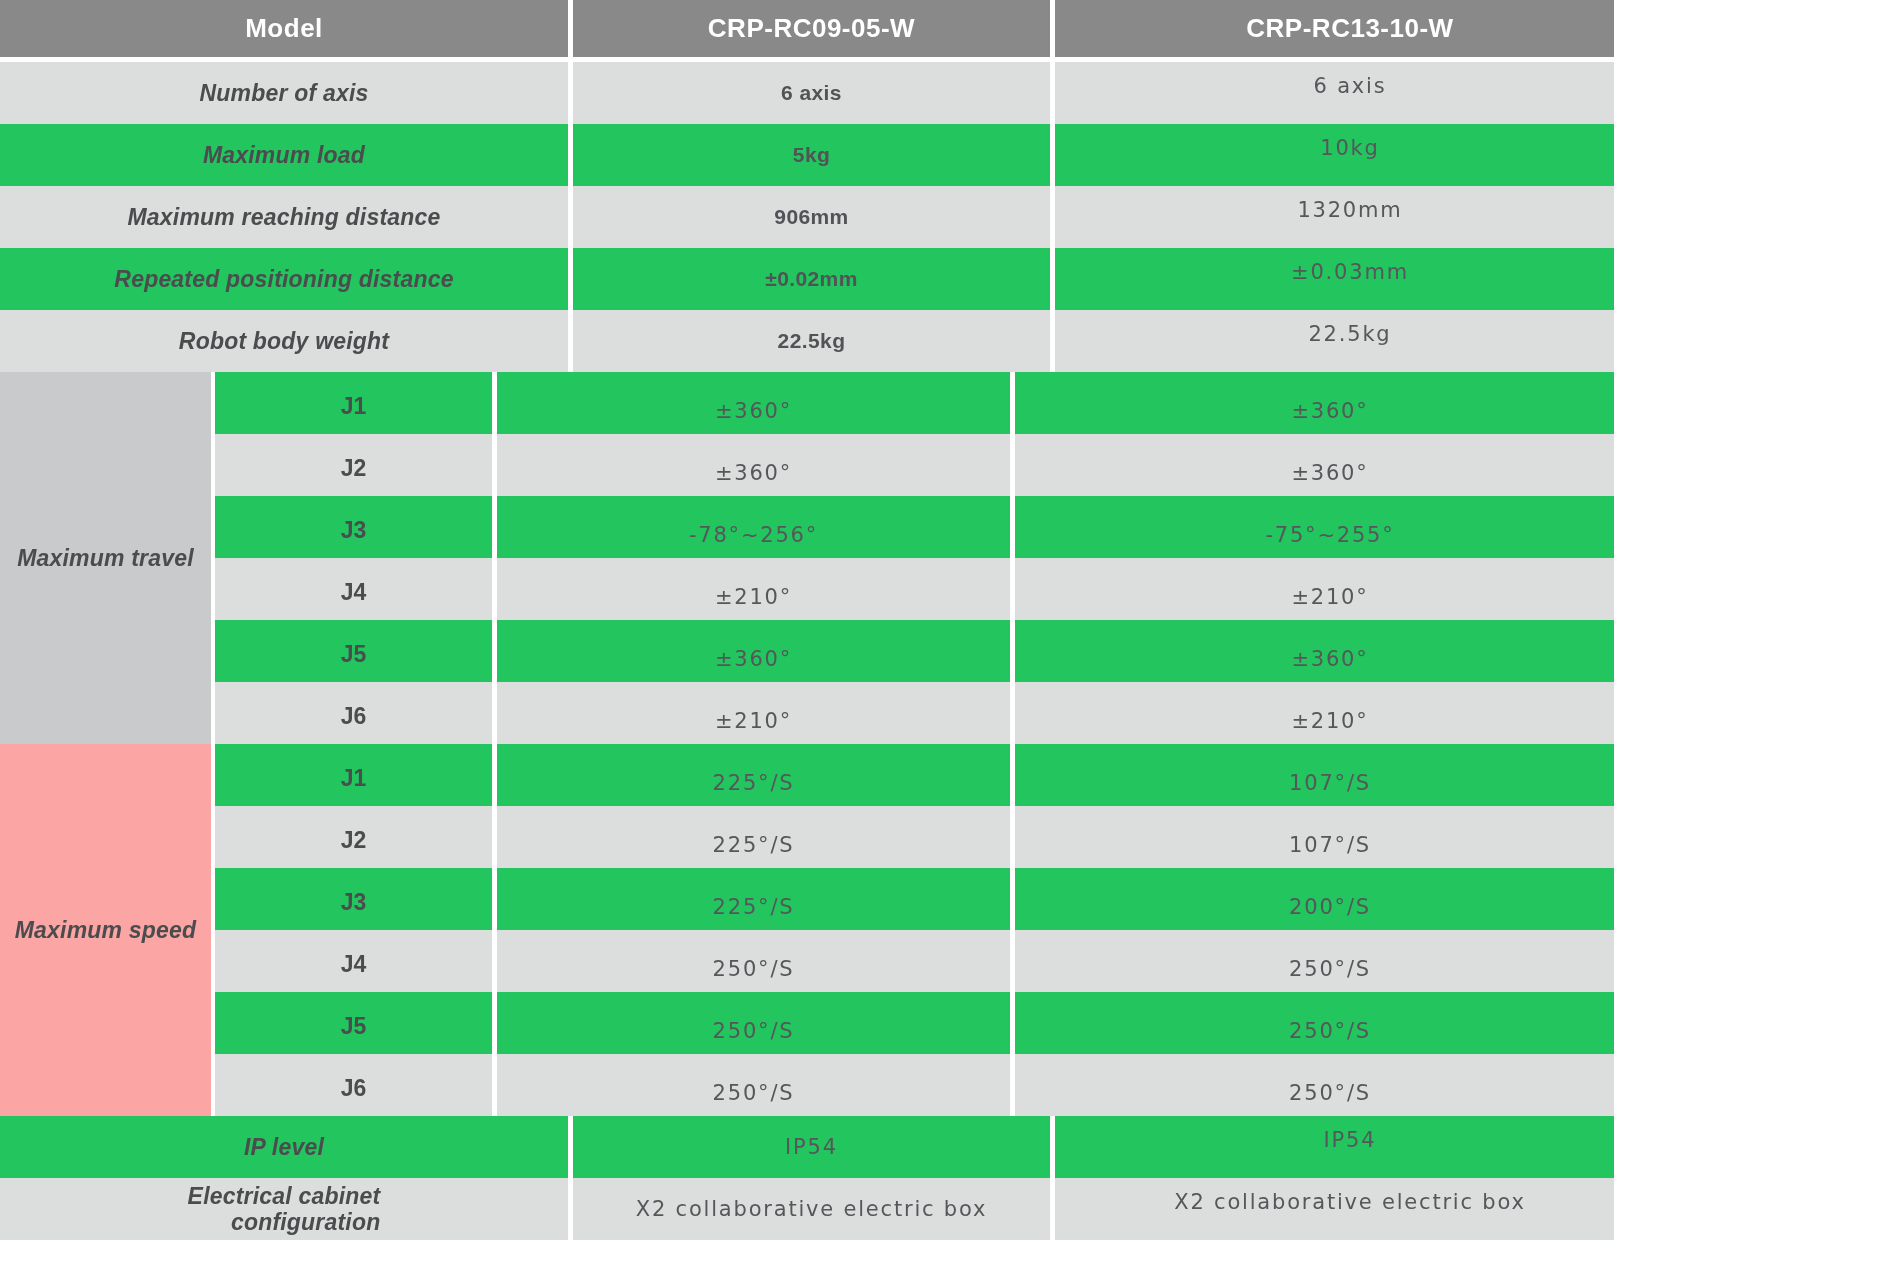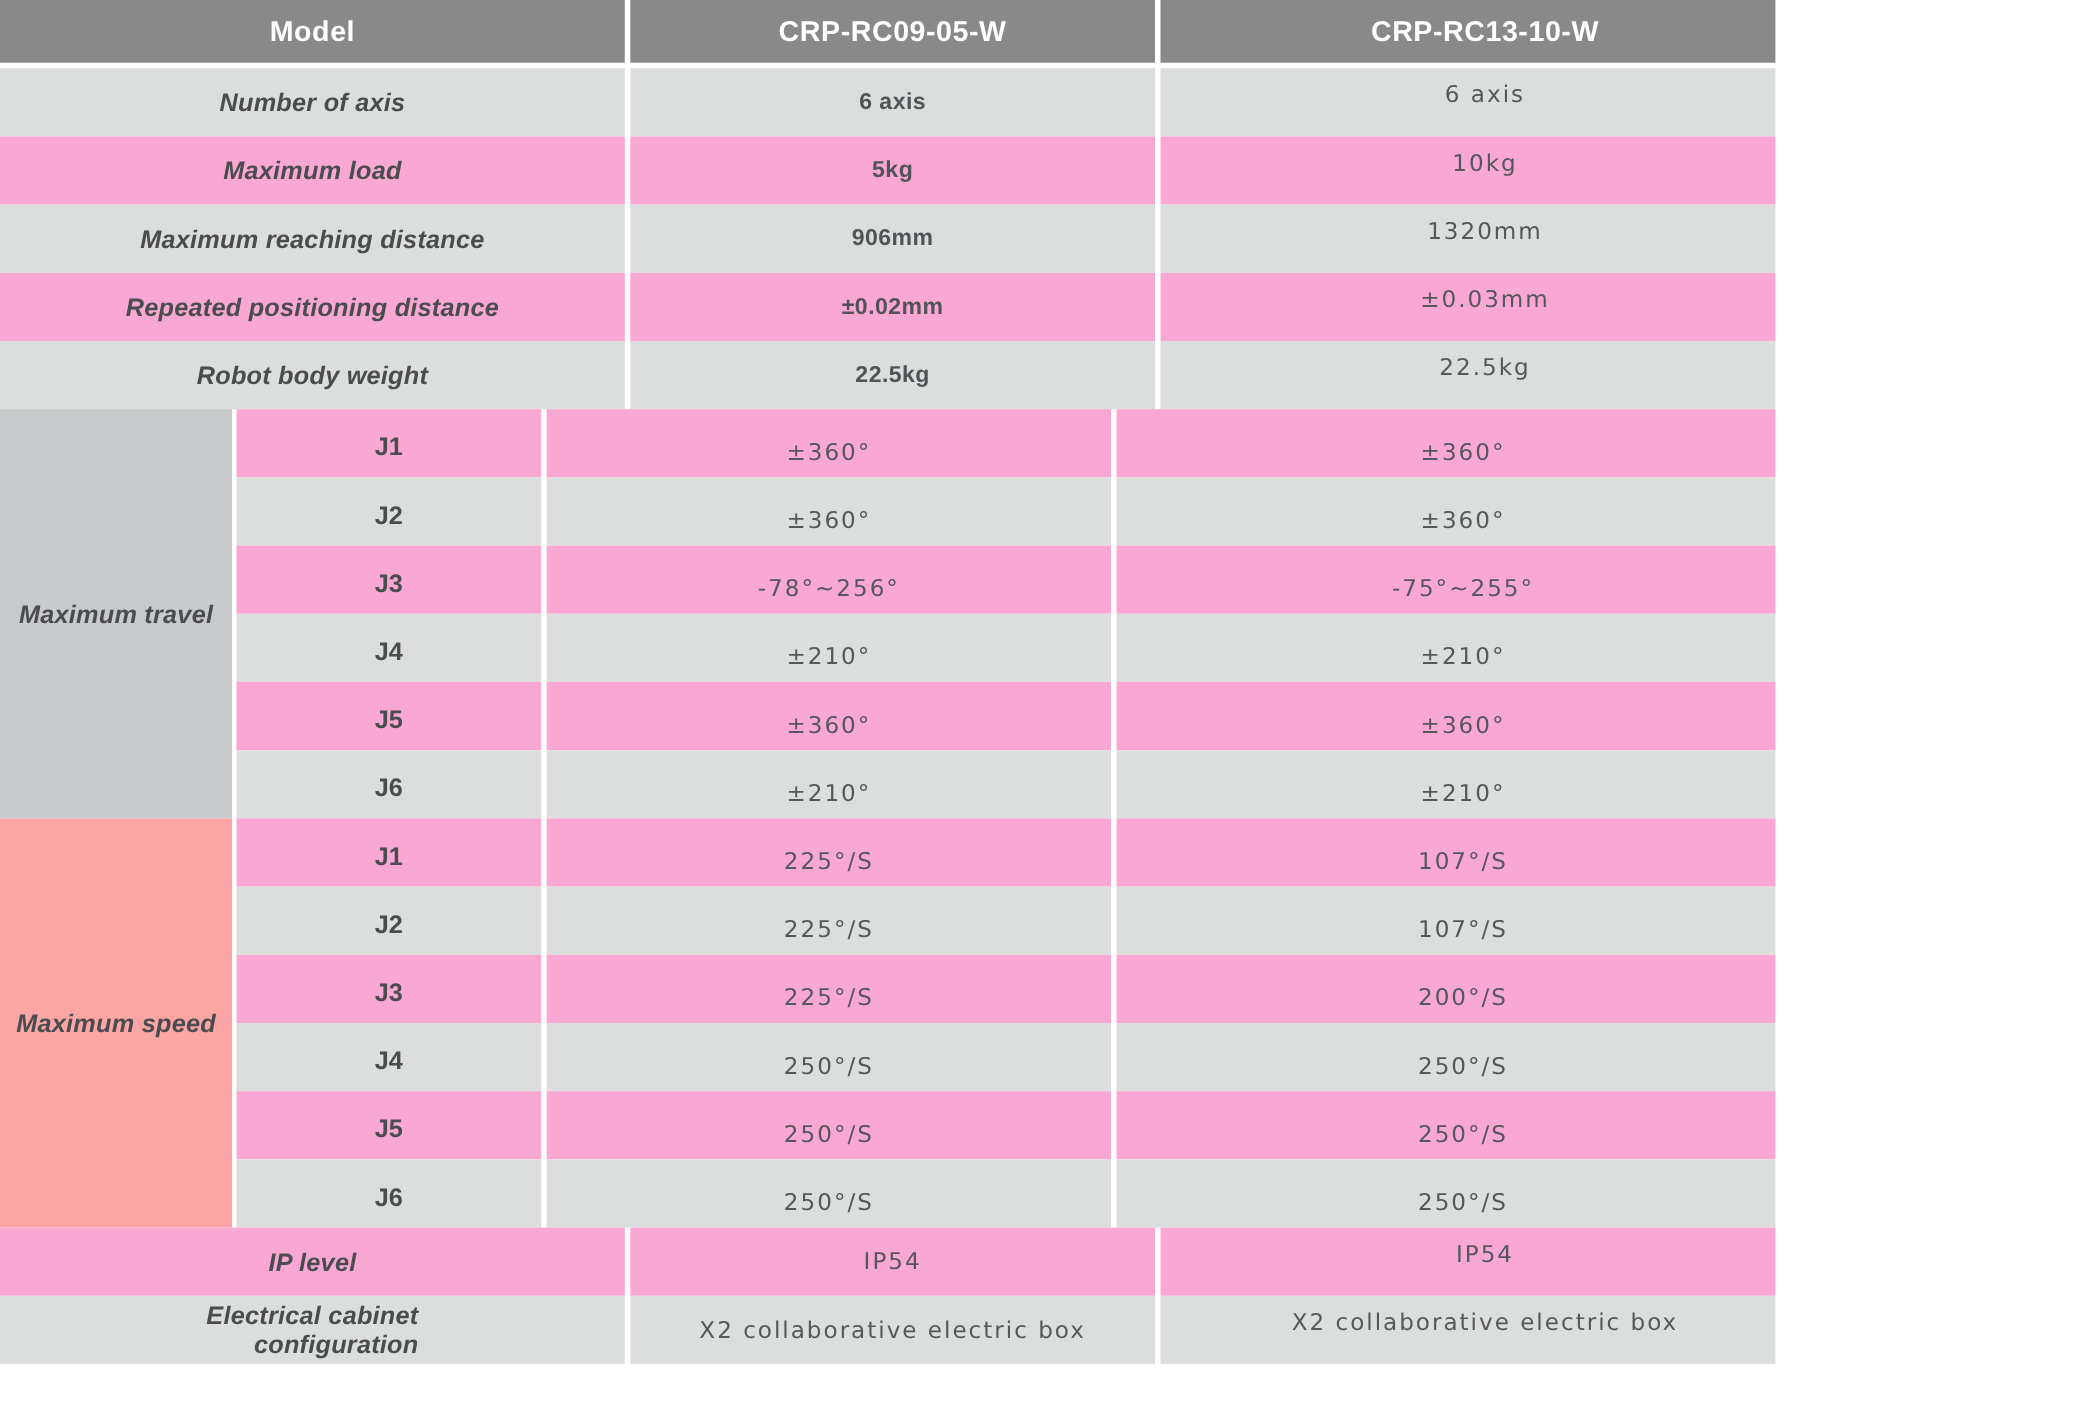--- a/index.html
+++ b/index.html
@@ -14,21 +14,21 @@
   
   .cell{display:flex;align-items:center;justify-content:center;box-sizing:border-box;}
   .c-label{width:611px;margin-right:5px;}
   .c-v1{width:513px;margin-right:5px;}
   .c-v2{width:599px;padding-left:31px;}
   .c-j{width:277px;margin-right:5px;}
 
   
   .header .cell{background:#898989;}
   .g > .cell{background:#dcdddd;}        
-  .w > .cell{background:#f9a8d4;}        
+  .w > .cell{background:#22c55e;}        
 
   
   .group{display:flex;}
   .g-cell{width:292px;margin-right:4px;display:flex;align-items:center;justify-content:center;}
   .g-travel{background:#c9cacc;}
   .g-speed{background:#fca5a5;}
   .g-rows{display:flex;flex-direction:column;}
 
   
   .hdr-text{font-weight:bold;font-size:26px;color:#ffffff;letter-spacing:.5px;

